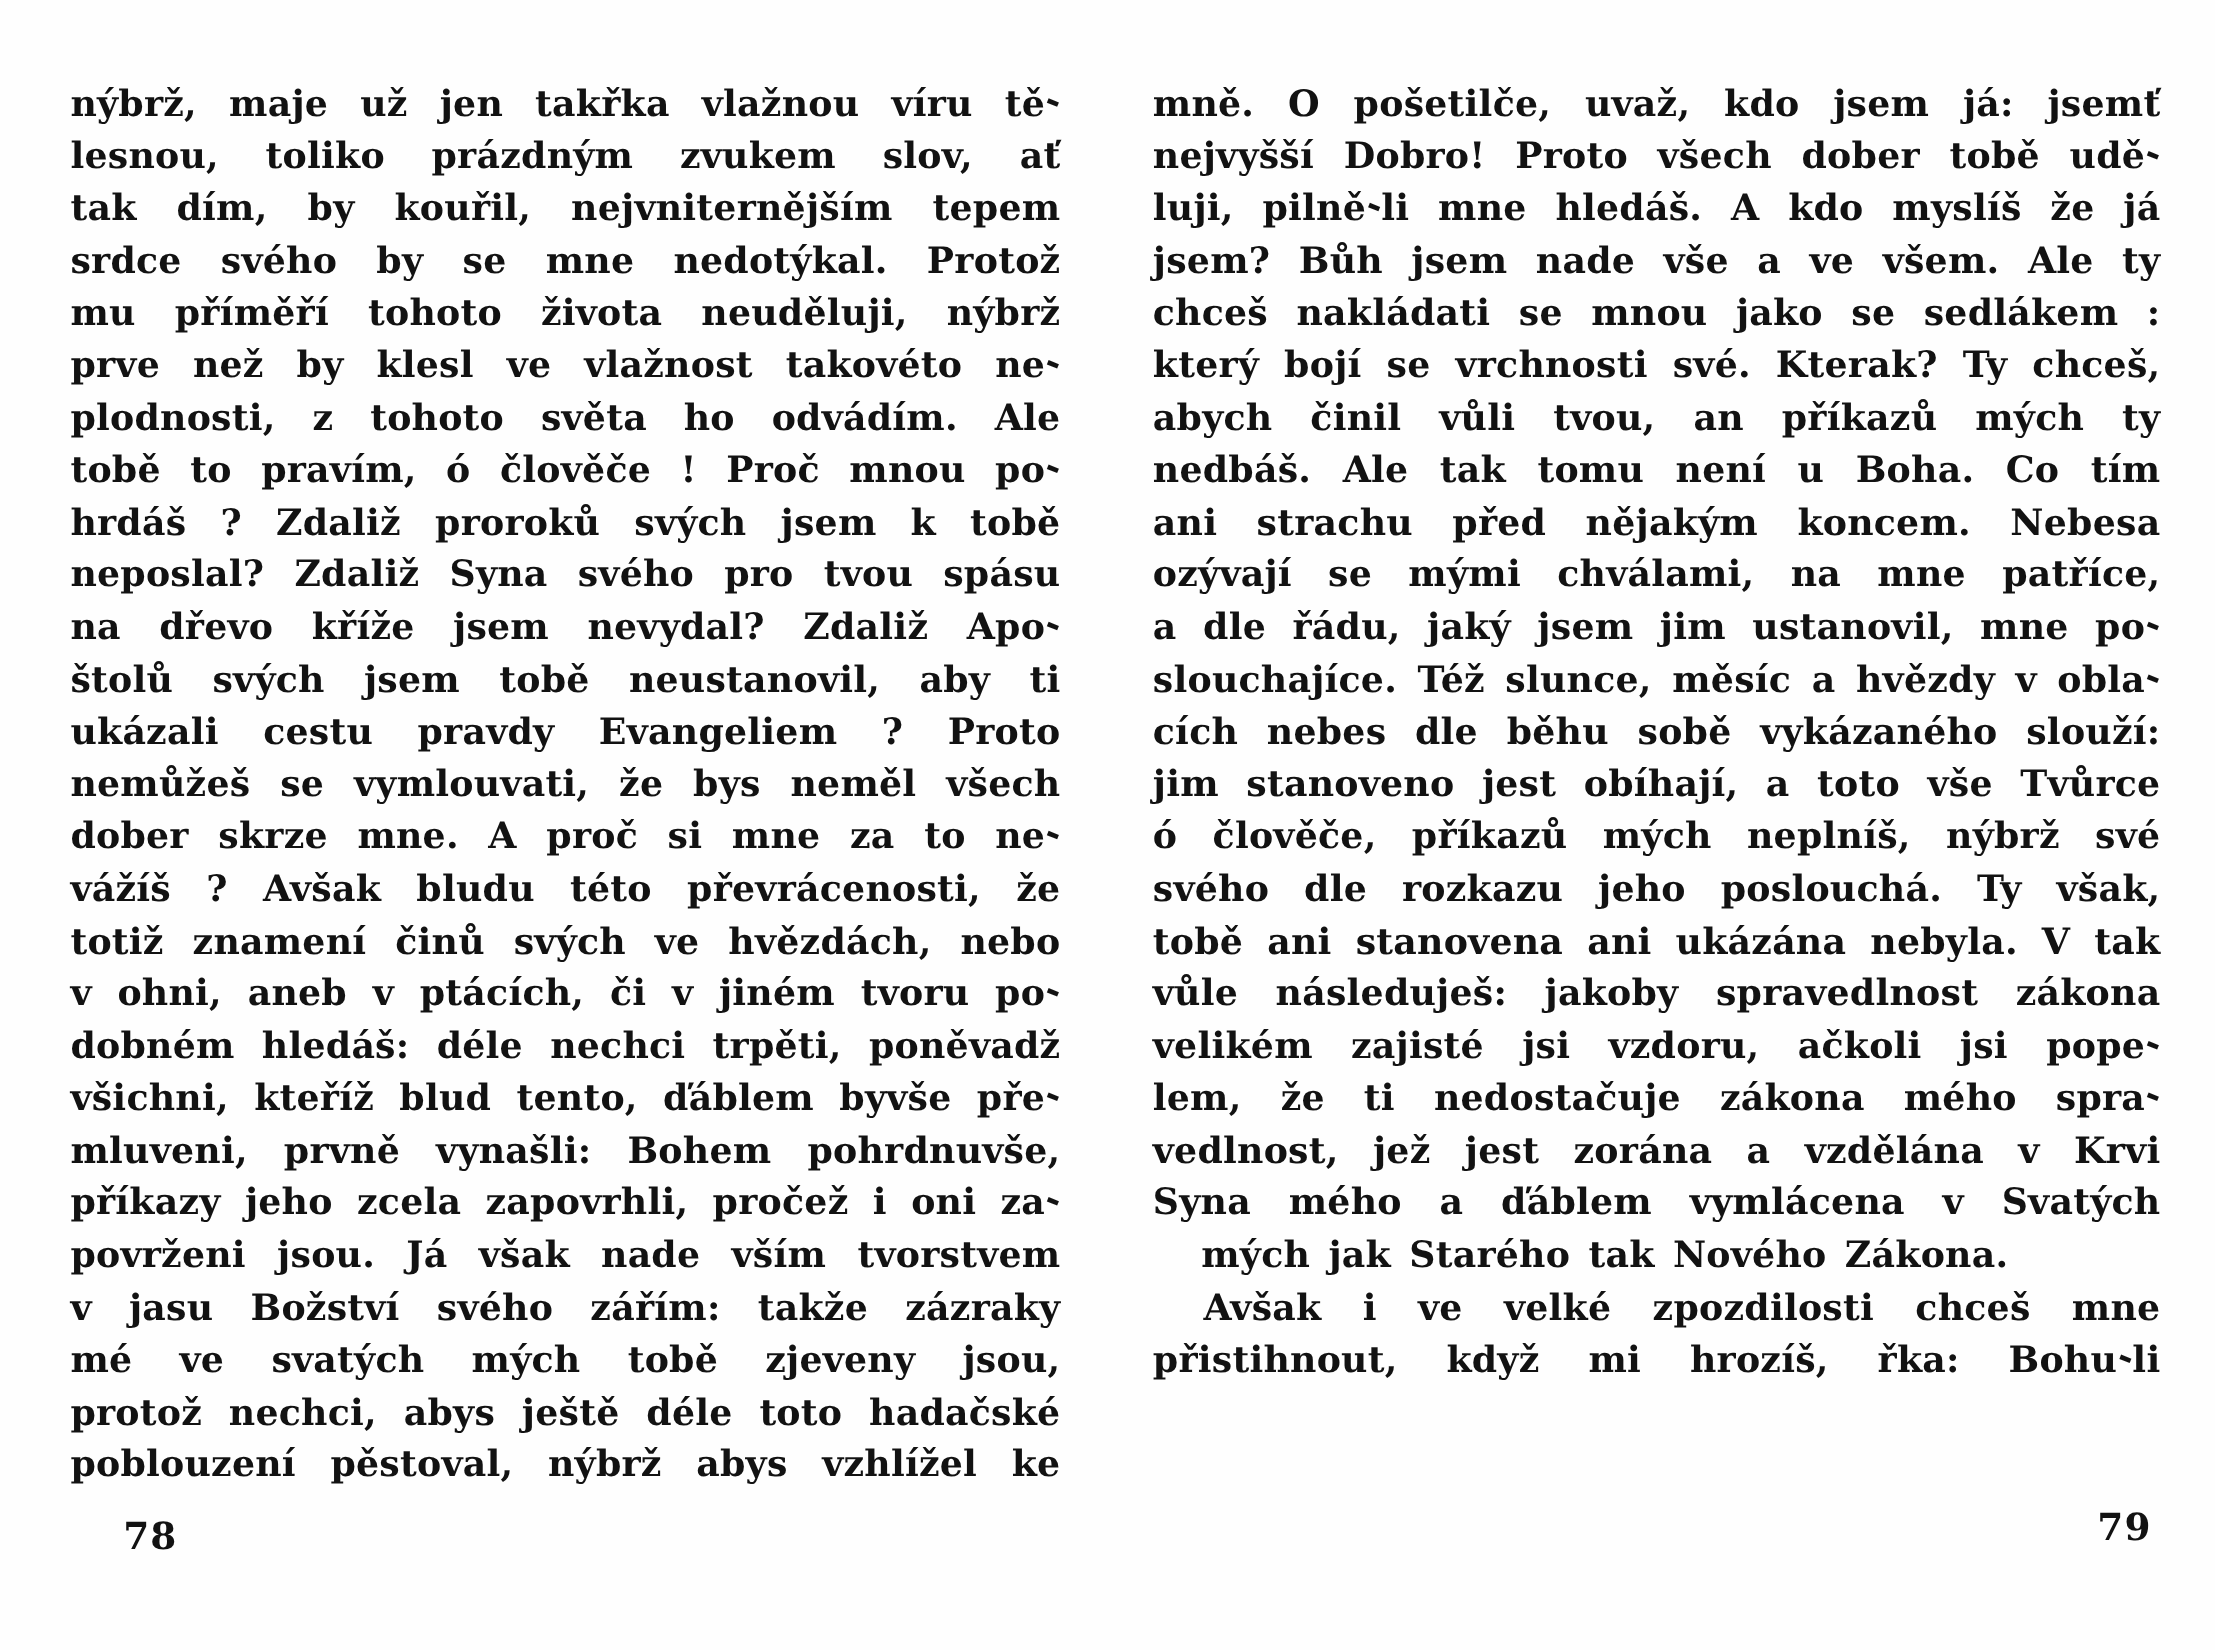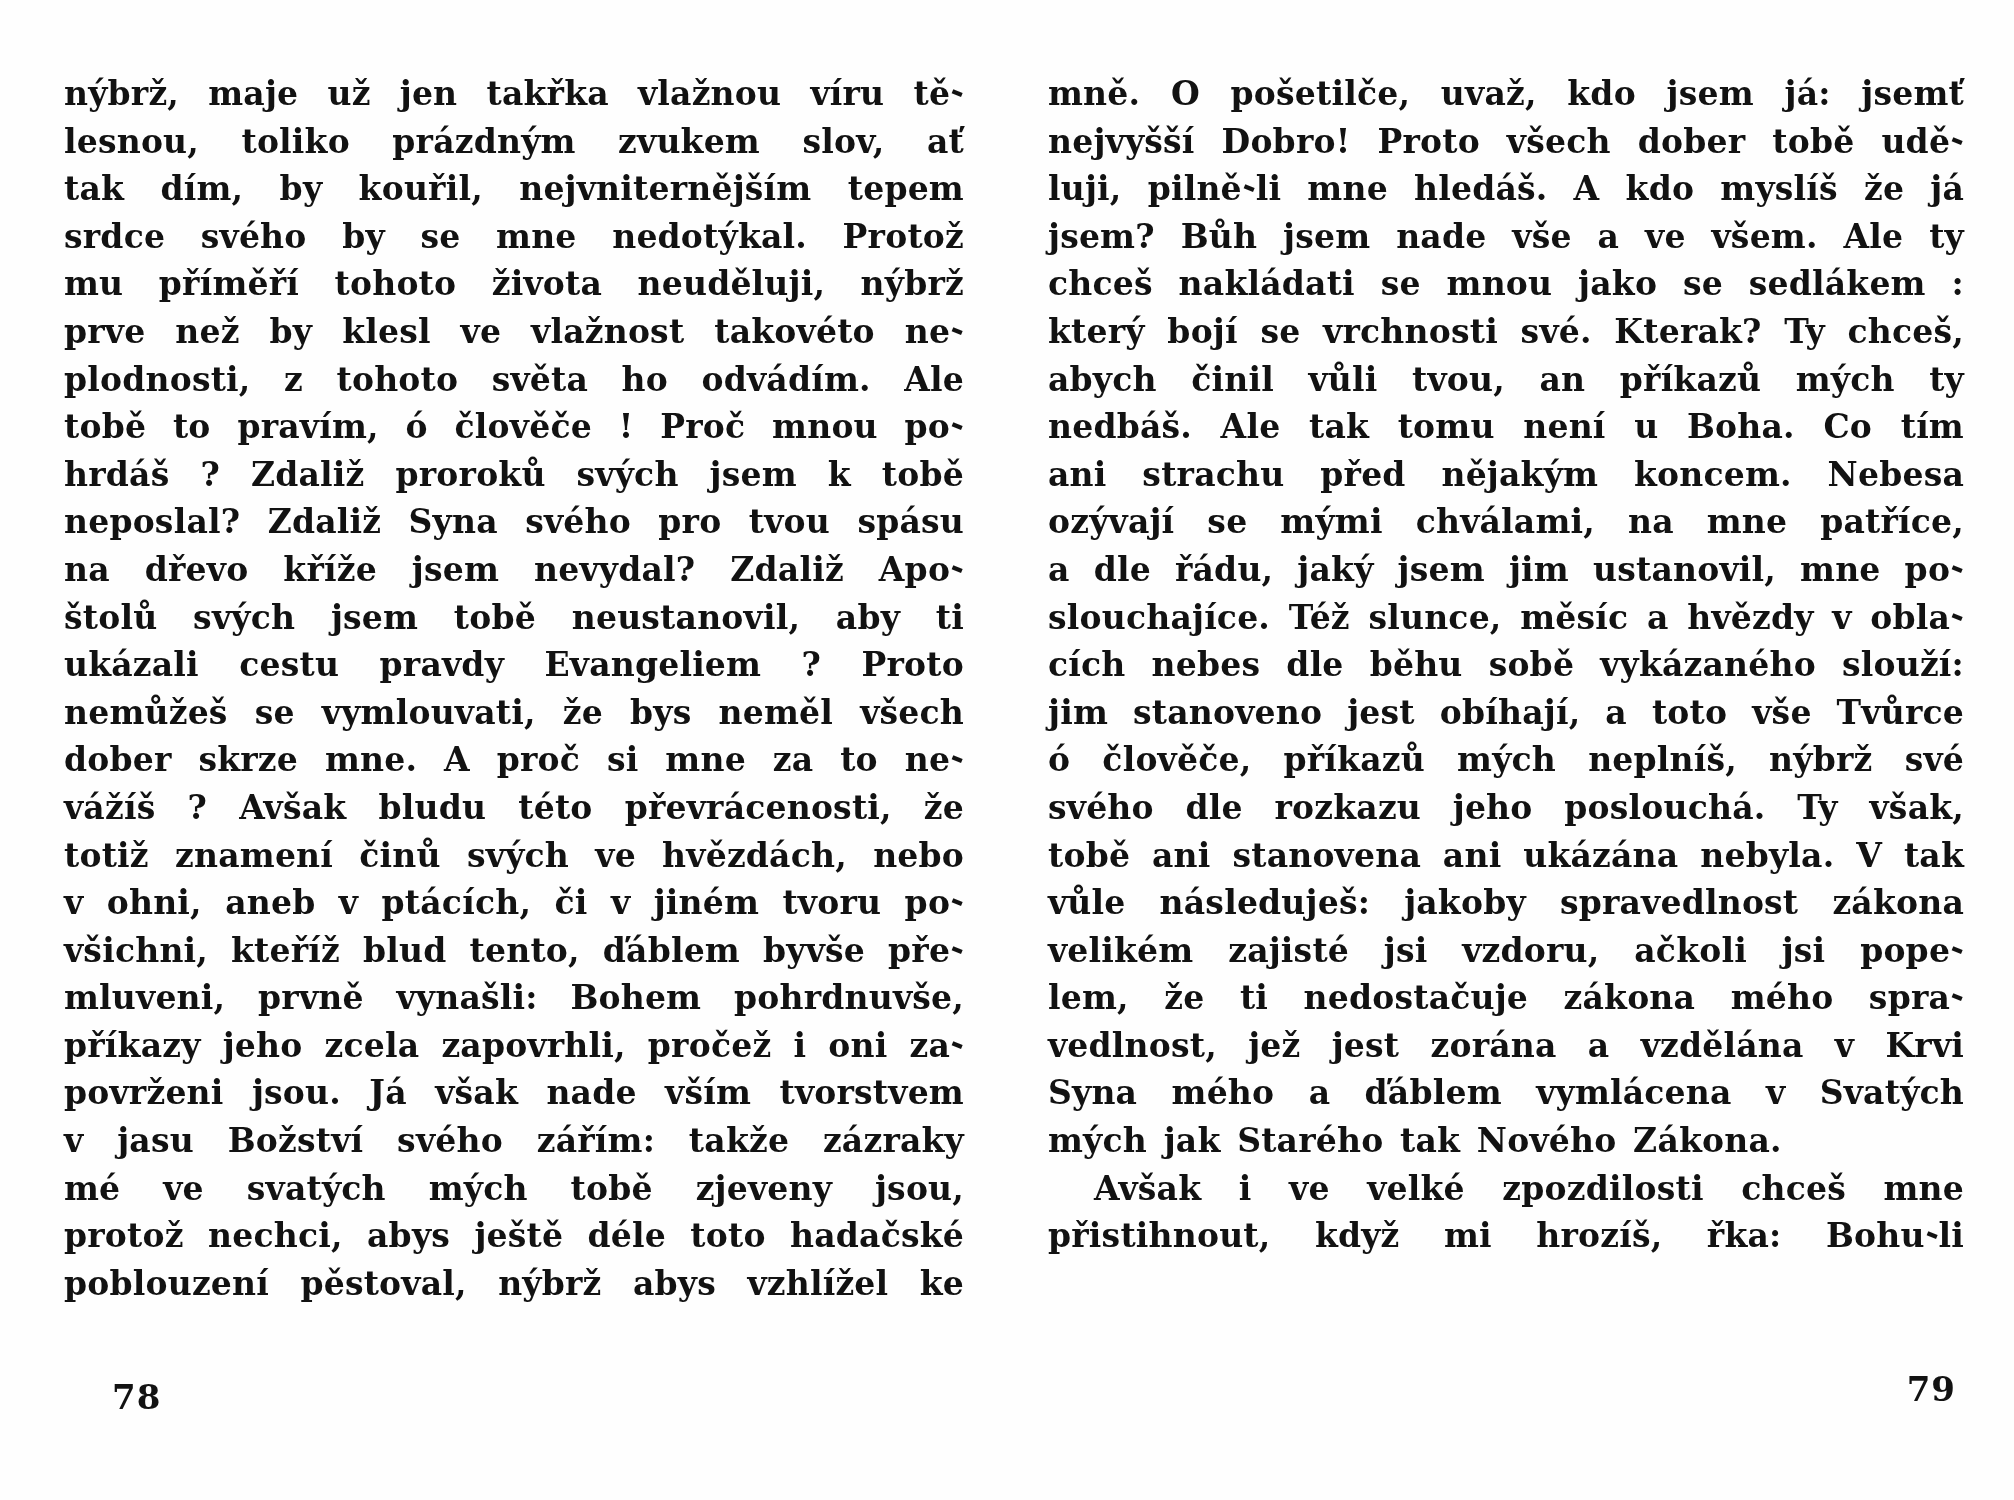--- a/index.html
+++ b/index.html
@@ -26,20 +26,21 @@
   }
   .text-block.left  { left: 64px;  width: 900px; }
   .text-block.right { left: 1048px; width: 916px; }
   .line {
     text-align: justify;
     text-align-last: justify;
   }
   .line.flush {
     text-align-last: left;
     word-spacing: 5px;
+    margin-left: 44px;
   }
   .line.indent {
     text-indent: 46px;
   }
   
   .obl {
     display: inline-block;
     transform: rotate(22deg) translateY(-3px);
     transform-origin: center;
   }
@@ -70,20 +71,21 @@
       <div class="line">hrdáš ? Zdaliž proroků svých jsem k tobě</div>
       <div class="line">neposlal? Zdaliž Syna svého pro tvou spásu</div>
       <div class="line">na dřevo kříže jsem nevydal? Zdaliž Apo<span class="obl">-</span></div>
       <div class="line">štolů svých jsem tobě neustanovil, aby ti</div>
       <div class="line">ukázali cestu pravdy Evangeliem ? Proto</div>
       <div class="line">nemůžeš se vymlouvati, že bys neměl všech</div>
       <div class="line">dober skrze mne. A proč si mne za to ne<span class="obl">-</span></div>
       <div class="line">vážíš ? Avšak bludu této převrácenosti, že</div>
       <div class="line">totiž znamení činů svých ve hvězdách, nebo</div>
       <div class="line">v ohni, aneb v ptácích, či v jiném tvoru po<span class="obl">-</span></div>
+      <div class="line">dobném hledáš: déle nechci trpěti, poněvadž</div>
       <div class="line">všichni, kteříž blud tento, ďáblem byvše pře<span class="obl">-</span></div>
       <div class="line">mluveni, prvně vynašli: Bohem pohrdnuvše,</div>
       <div class="line">příkazy jeho zcela zapovrhli, pročež i oni za<span class="obl">-</span></div>
       <div class="line">povrženi jsou. Já však nade vším tvorstvem</div>
       <div class="line">v jasu Božství svého zářím: takže zázraky</div>
       <div class="line">mé ve svatých mých tobě zjeveny jsou,</div>
       <div class="line">protož nechci, abys ještě déle toto hadačské</div>
       <div class="line">poblouzení pěstoval, nýbrž abys vzhlížel ke</div>
     </div>
 

